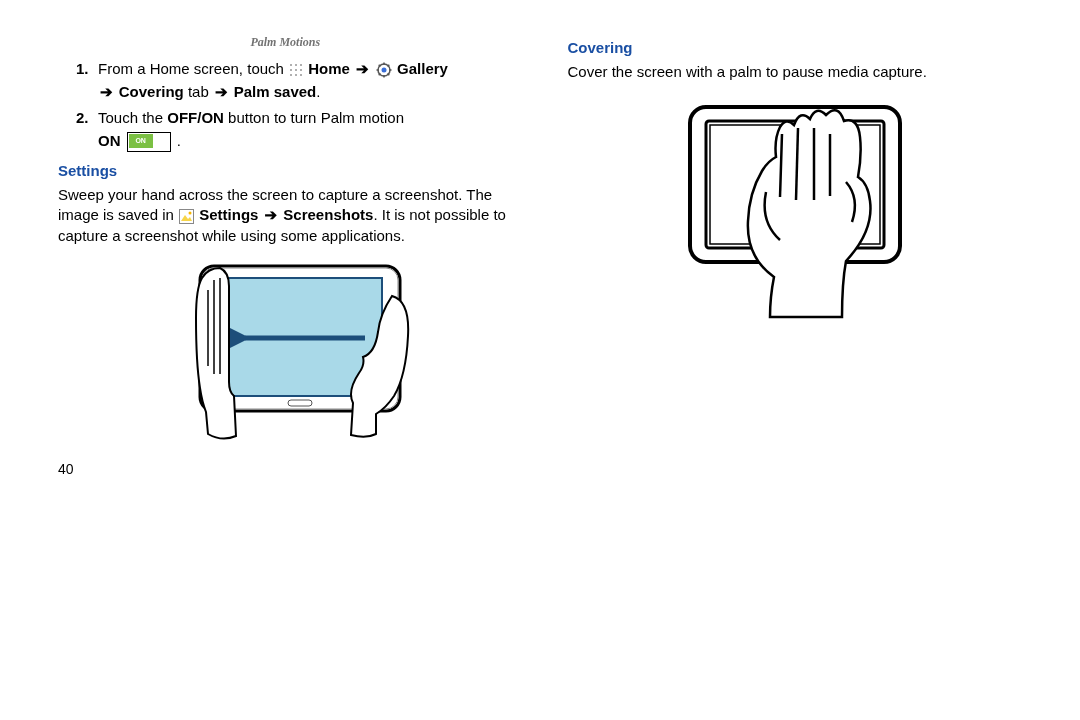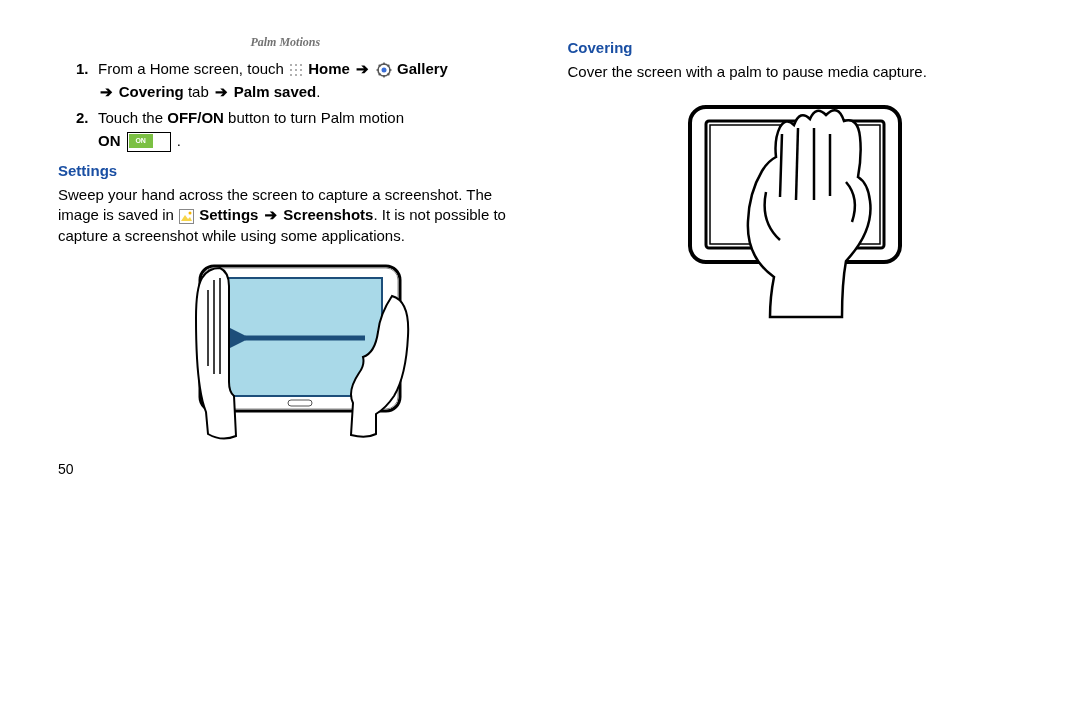--- a/index.html
+++ b/index.html
@@ -174,21 +174,21 @@
       <path d="M232 40 q18 5 16 40 q-2 40 -14 60 q-8 12 -18 18 l0 20 q-10 5 -25 1 l2 -32 q-6 -12 6 -30 q6 -8 4 -16 q12 -4 15 -25 q2 -18 14 -36 z" fill="#fff" stroke="#000" stroke-width="2"></path>
 
       <path d="M60 12 q-12 0 -18 10 q-6 10 -6 40 q0 45 4 70 q2 14 6 24 l2 22 q14 8 28 2 l-2 -40 q-5 -4 -5 -14 l0 -96 q0 -14 -9 -18 z" fill="#fff" stroke="#000" stroke-width="2"></path>
 
       <line x1="48" y1="34" x2="48" y2="110" stroke="#000" stroke-width="1.5"></line>
       <line x1="54" y1="24" x2="54" y2="118" stroke="#000" stroke-width="1.5"></line>
       <line x1="60" y1="22" x2="60" y2="118" stroke="#000" stroke-width="1.5"></line>
     </svg>
   </div>
 
-  <div class="pagefoot">50</div>
+  <div class="pagefoot">40</div>
 </div>
 
 <div class="col">
   <div class="h-sub" style="margin-top:4px">Covering</div>
   <p class="para">Cover the screen with a palm to pause media capture.</p>
 
   <div class="illus">
     <svg width="250" height="230" viewBox="0 0 250 230">
 
       <rect x="20" y="15" width="210" height="155" rx="16" ry="16" fill="#fff" stroke="#000" stroke-width="4"></rect>

